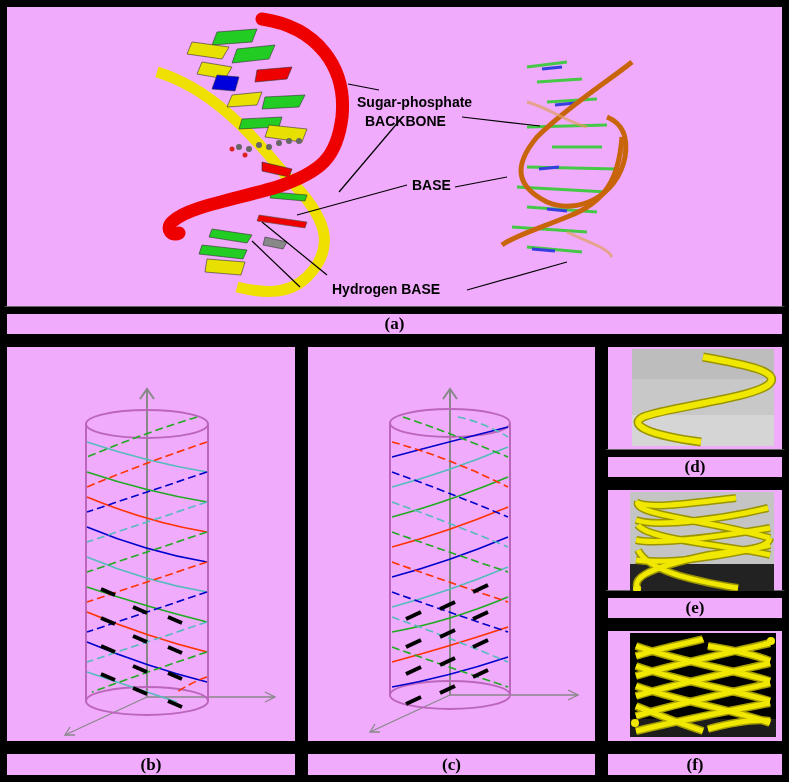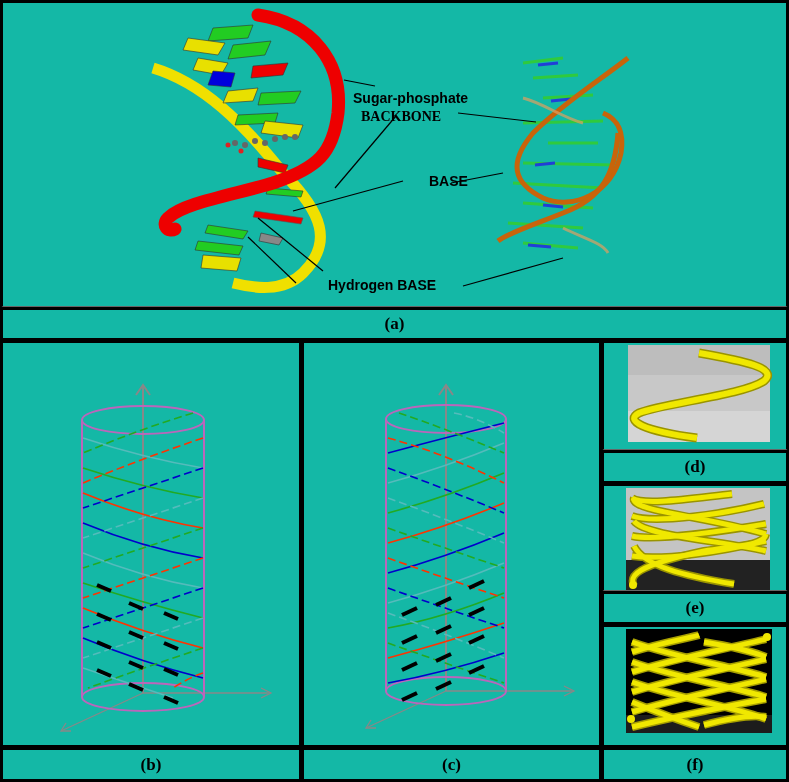--- a/index.html
+++ b/index.html
@@ -1,17 +1,17 @@
 <!DOCTYPE html>
 <html><head>
 <meta charset="utf-8">
 <style>
   html, body { margin:0; padding:0; background:#fff; }
   body { width:789px; height:782px; position:relative; overflow:hidden; font-family:"Liberation Serif", serif; }
-  .cell { position:absolute; box-sizing:border-box; border:3px solid #000000; background:#14b8a6; }
+  .cell { position:absolute; box-sizing:border-box; border:7px solid #000000; background:#f0abfc; }
   .caption { display:flex; align-items:center; justify-content:center; font-family:"Liberation Serif", serif; font-weight:bold; font-size:17px; color:#000; }
   .lbl { position:absolute; font-family:"Liberation Sans", sans-serif; font-weight:bold; font-size:14px; color:#000; white-space:nowrap; }
   svg { position:absolute; left:0; top:0; }
 </style>
 </head>
 <body>
 
 <div class="cell" style="left:0;top:0;width:789px;height:308px;border-bottom:2px solid #666;">
   <svg width="789" height="308">
 
@@ -67,22 +67,22 @@
       <line x1="455" y1="110" x2="533" y2="119"></line>
       <line x1="393" y1="113" x2="332" y2="185"></line>
       <line x1="448" y1="180" x2="500" y2="170"></line>
       <line x1="400" y1="178" x2="290" y2="208"></line>
       <line x1="320" y1="268" x2="255" y2="215"></line>
       <line x1="293" y1="280" x2="245" y2="234"></line>
       <line x1="460" y1="283" x2="560" y2="255"></line>
     </g>
   </svg>
   <div class="lbl" style="left:350px;top:87px;">Sugar-phosphate</div>
-  <div class="lbl" style="left:358px;top:106px;font-family:Liberation Serif, serif;">BACKBONE</div>
-  <div class="lbl" style="left:426px;top:170px;">BASE</div>
+  <div class="lbl" style="left:358px;top:106px;">BACKBONE</div>
+  <div class="lbl" style="left:405px;top:170px;">BASE</div>
   <div class="lbl" style="left:325px;top:274px;">Hydrogen BASE</div>
 </div>
 
 <div class="cell caption" style="left:0;top:307px;width:789px;height:34px;">(a)</div>
 
 <div class="cell" style="left:0;top:340px;width:302px;height:408px;">
   <svg width="302" height="408">
     <g stroke="#888" stroke-width="2" fill="none">
       <line x1="140" y1="350" x2="140" y2="42"></line>
       <polyline points="133,52 140,42 147,52"></polyline>

